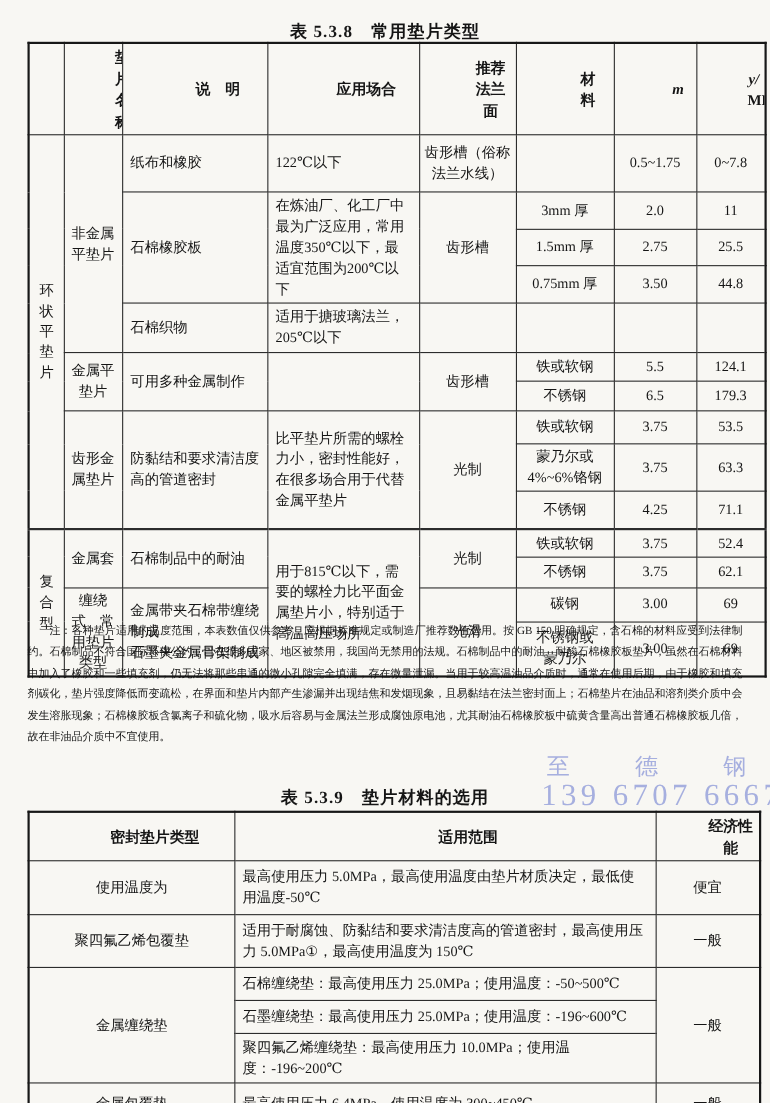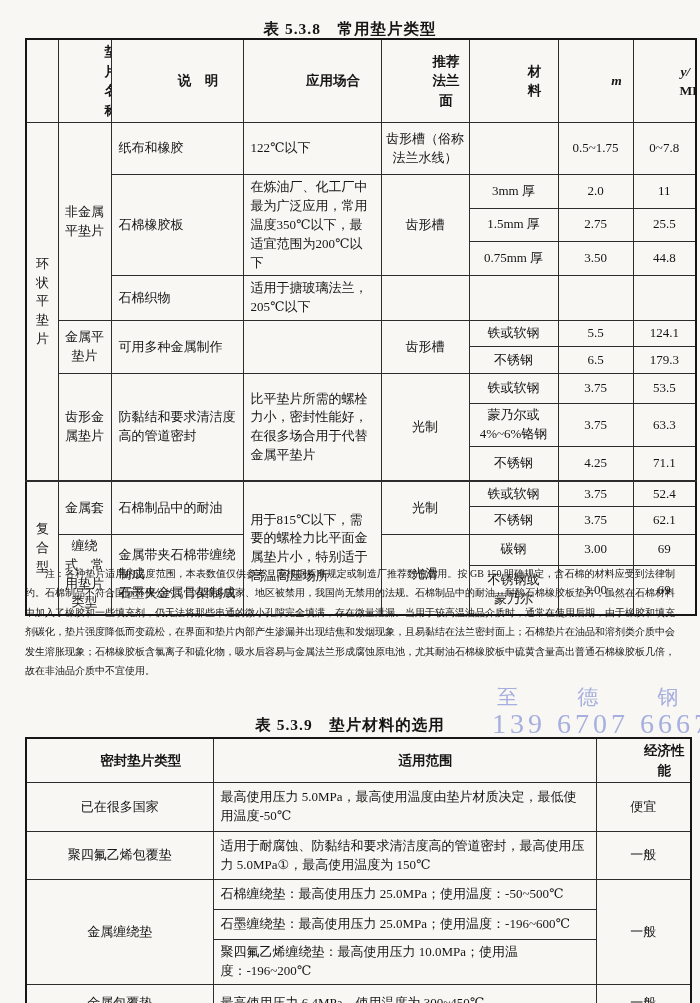--- a/index.html
+++ b/index.html
@@ -187,21 +187,21 @@
       <col style="width:383px">
       <col style="width:95px">
   </colgroup>
   <tbody>
       <tr style="height:26px">
     <th>密封垫片类型</th>
     <th>适用范围</th>
     <th>经济性能</th>
   </tr>
   <tr style="height:49px">
-    <td>已在很多国家</td>
+    <td>使用温度为</td>
     <td class="l">最高使用压力 5.0MPa，最高使用温度由垫片材质决定，最低使用温度-50℃</td>
     <td>便宜</td>
   </tr>
   <tr style="height:48px">
     <td>聚四氟乙烯包覆垫</td>
     <td class="l">适用于耐腐蚀、防黏结和要求清洁度高的管道密封，最高使用压力 5.0MPa①，最高使用温度为 150℃</td>
     <td>一般</td>
   </tr>
   <tr style="height:30px">
     <td rowspan="3">金属缠绕垫</td>

